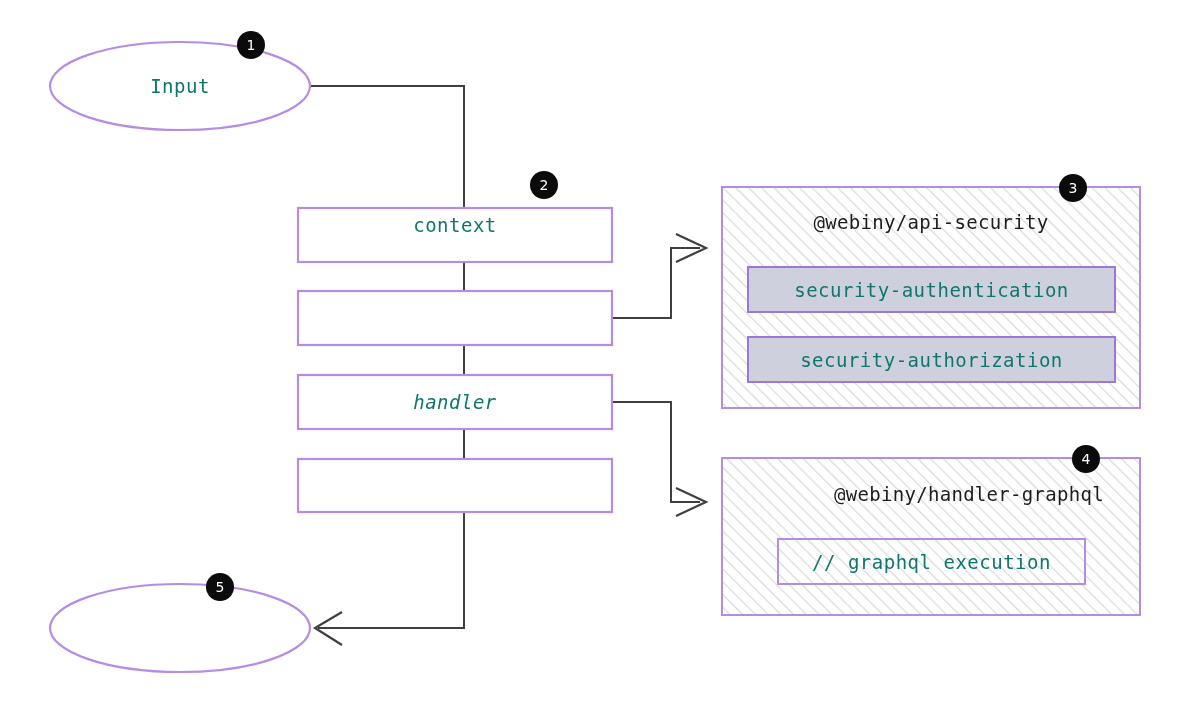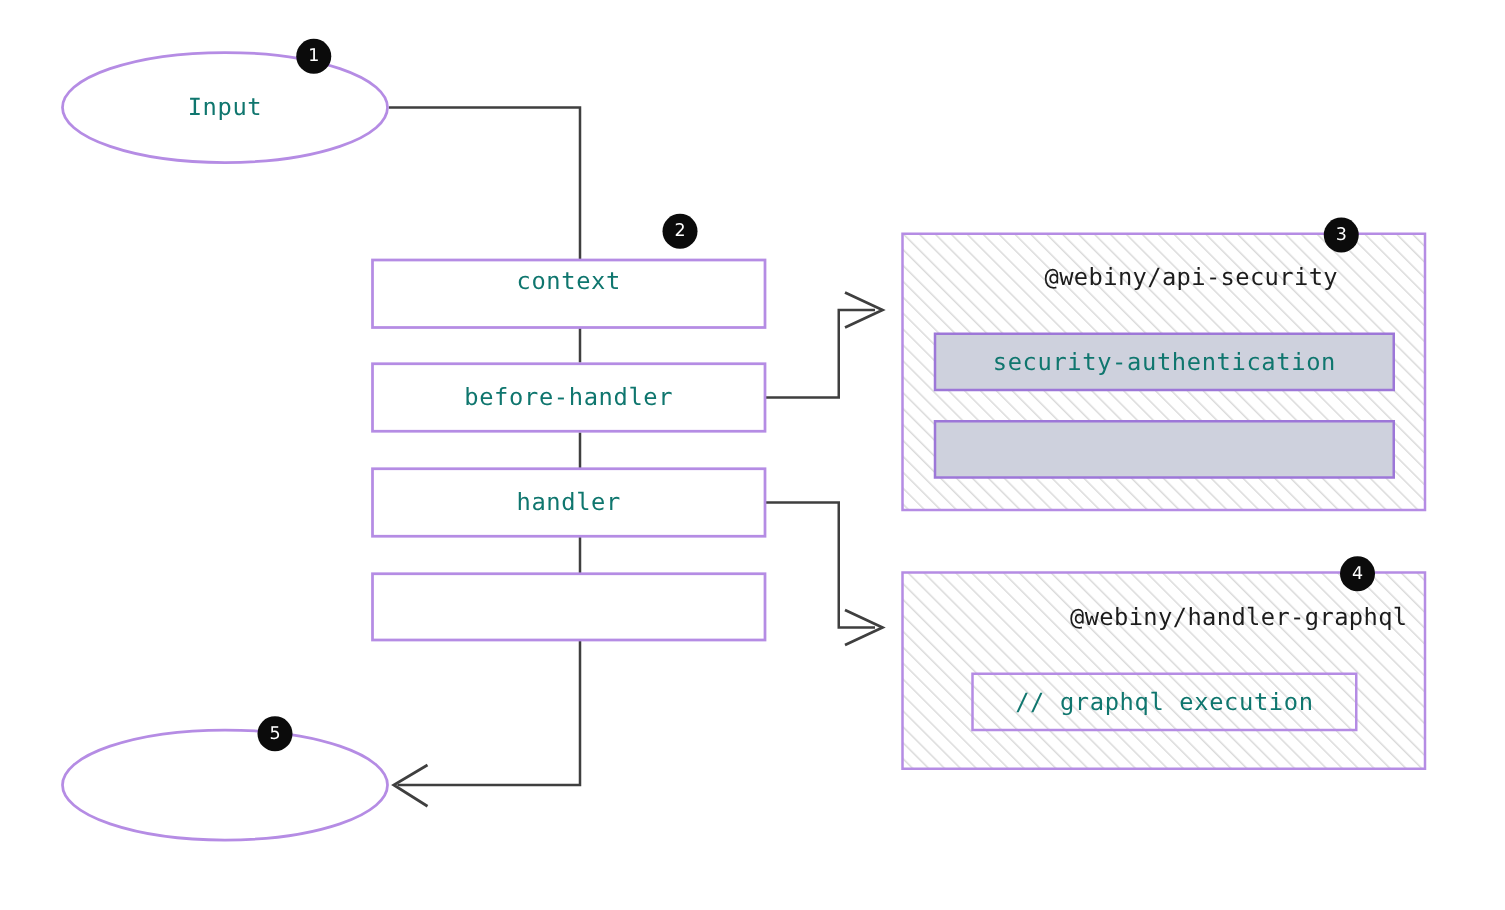--- a/index.html
+++ b/index.html
@@ -54,21 +54,20 @@
   .panel-title {
     position: absolute;
     font-family: "DejaVu Sans Mono", "Liberation Mono", monospace;
     font-size: 19px;
     color: #1c1c1c;
     letter-spacing: 0.3px;
     white-space: nowrap;
     display: flex;
     align-items: center;
     justify-content: center;
-    margin-left: 22px;
   }
 </style>
 </head>
 <body>
 
 <div id="diagram-root">
 
   <svg id="diagram-svg" viewBox="0 0 1204 728" xmlns="http://www.w3.org/2000/svg">
     <defs>
       <pattern id="hatch" width="9" height="9" patternUnits="userSpaceOnUse" patternTransform="rotate(-45)">
@@ -134,30 +133,30 @@
     </g>
     <g>
       <ellipse cx="180" cy="628" rx="130" ry="44" fill="#ffffff" stroke="#b58ce4" stroke-width="2.2"></ellipse>
     </g>
   </svg>
 
   <div class="node-label" style="left:50px; top:62px; width:260px; height:48px;">Input</div>
 
   <div class="node-label" style="left:298px; top:198px; width:314px; height:54px;">context</div>
 
-  <div class="node-label" style="left:298px; top:291px; width:314px; height:54px;">before-handler</div>
 
-  <div class="node-label" style="left:298px; top:375px; width:314px; height:54px;">handler</div>
+  <div class="node-label" style="left:298px; top:375px; width:314px; height:54px;font-style:italic;">handler</div>
 
 
 
   <div class="panel-title" style="left:722px; top:205px; width:418px; height:34px;">@webiny/api-security</div>
 
   <div class="node-label" style="left:748px; top:267px; width:367px; height:45px;border-radius:16px;">security-authentication</div>
 
+  <div class="node-label" style="left:748px; top:337px; width:367px; height:45px;">security-authorization</div>
 
   <div class="panel-title" style="left:722px; top:477px; width:494px; height:34px;">@webiny/handler-graphql</div>
 
   <div class="node-label" style="left:778px; top:539px; width:307px; height:45px;">// graphql execution</div>
 
   <div class="badge" style="left:237px; top:31px;">1</div>
   <div class="badge" style="left:530px; top:171px;">2</div>
   <div class="badge" style="left:1059px; top:174px;">3</div>
   <div class="badge" style="left:1072px; top:445px;">4</div>
   <div class="badge" style="left:206px; top:573px;">5</div>

